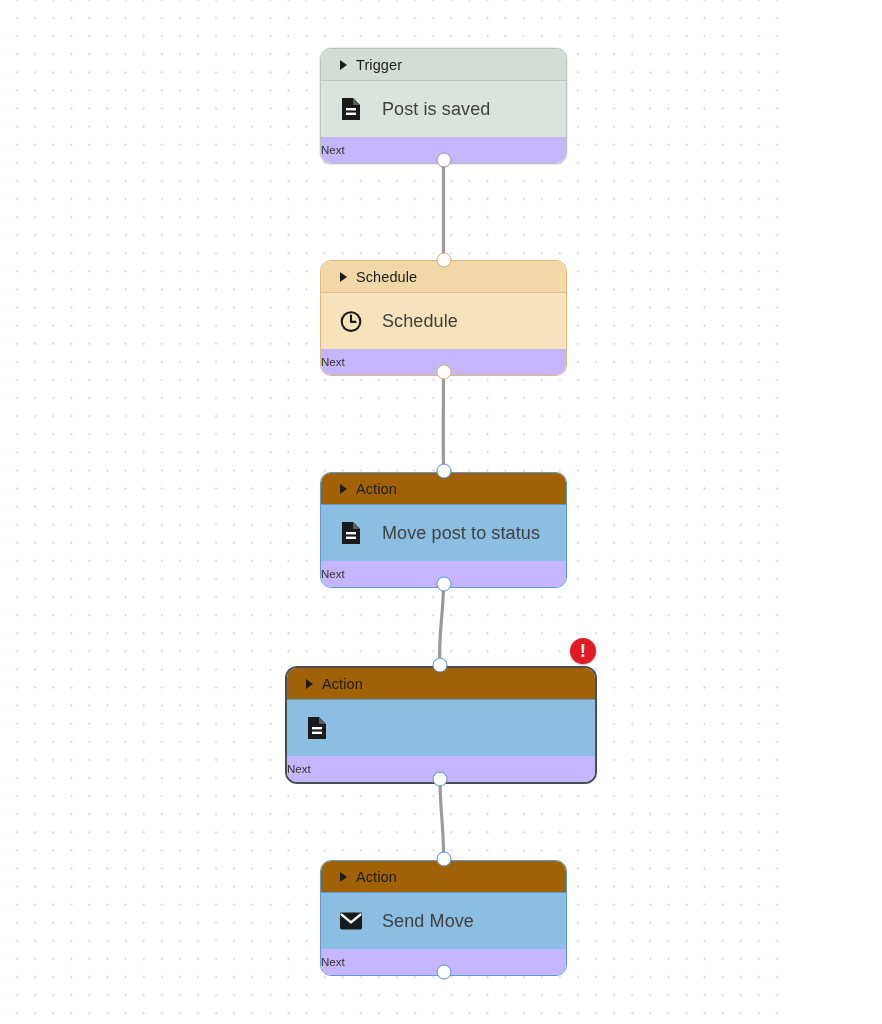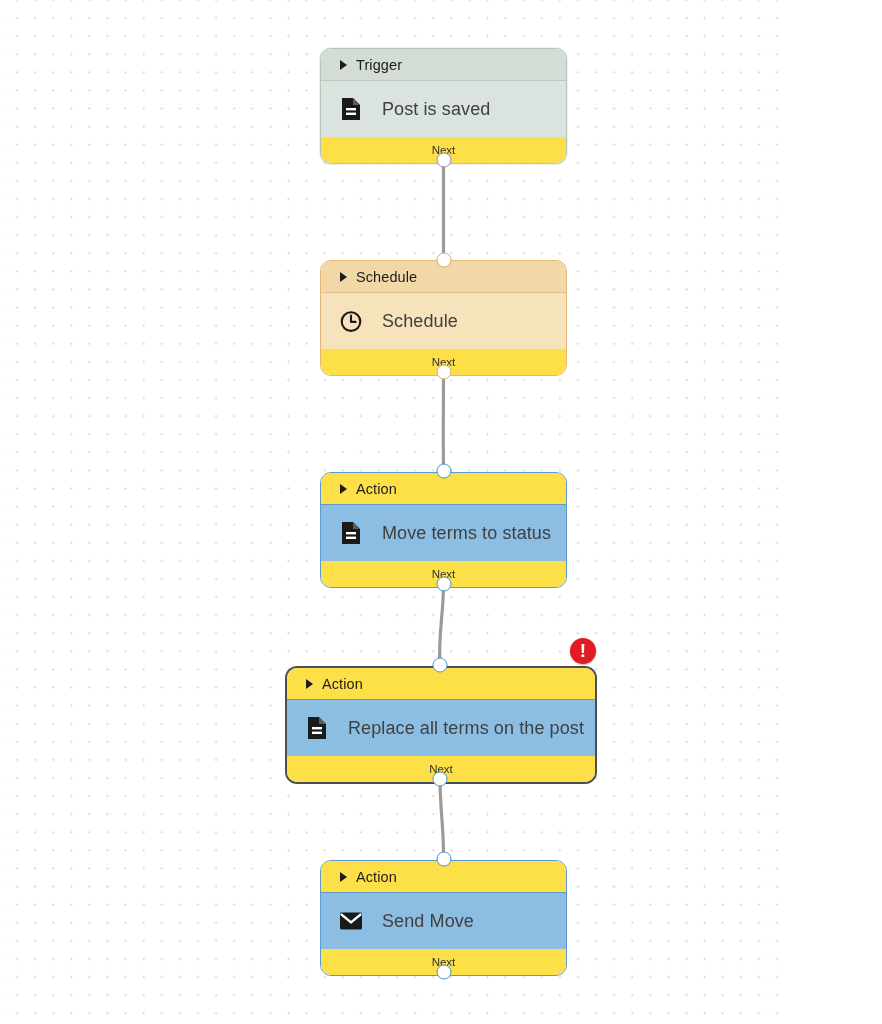--- a/index.html
+++ b/index.html
@@ -73,44 +73,44 @@
   }
   .node-title {
     font-size: 18px;
     color: #404040;
     letter-spacing: 0.1px;
     white-space: nowrap;
   }
   .node-footer {
     box-sizing: border-box;
     height: 26px;
-    background: #fde047;
-    display: flex;
-    align-items: center;
-    justify-content: center;
+    background: #c4b5fd;
+    display: flex;
+    align-items: center;
+    justify-content: flex-start;
     font-size: 11.5px;
     color: #333333;
   }
 
   
   .n-trigger {
     border: 1px solid #b9c4bd;
     box-shadow: 0 0 0 0.5px rgba(160,175,165,0.35);
   }
   .n-trigger .node-header { background: #d3ddd6; border-bottom: 1px solid #bcc8c0; }
   .n-trigger .node-body   { background: #dae3dd; }
 
   
   .n-advanced { border: 1px solid #dfb87a; }
   .n-advanced .node-header { background: #f2d8a6; border-bottom: 1px solid #e0bf8c; }
   .n-advanced .node-body   { background: #f6e2bb; }
 
   
   .n-action { border: 1px solid #5b9bd0; }
-  .n-action .node-header { background: #fde047; border-bottom: 1px solid #5e9ac6; }
+  .n-action .node-header { background: #a16207; border-bottom: 1px solid #5e9ac6; }
   .n-action .node-body   { background: #8cbee3; }
 
   
   .n-action.selected {
     border: 2px solid #4a4f55;
     border-radius: 12px;
   }
 
   
   .port {
@@ -212,21 +212,21 @@
     </div>
     <div class="node-body">
       <span class="node-icon">
         <svg width="22" height="24" viewBox="0 0 22 24">
           <path d="M2 1 h11 l7 7 v15 h-18 z" fill="#1a1a1a"></path>
           <path d="M13 1 l7 7 h-7 z" fill="#5c5c5c"></path>
           <rect x="6" y="11" width="10" height="2.4" fill="#ffffff"></rect>
           <rect x="6" y="15.6" width="10" height="2.4" fill="#ffffff"></rect>
         </svg>
       </span>
-      <span class="node-title">Move terms to status</span>
+      <span class="node-title">Move post to status</span>
     </div>
     <div class="node-footer">
       <span>Next</span>
     </div>
   </div>
   <div class="port port-blue" style="left:443.5px; top:584px;"></div>
 
   <div class="error-badge" style="left:570px; top:638px;">
     <span class="bang">!</span>
   </div>
@@ -238,21 +238,20 @@
     </div>
     <div class="node-body">
       <span class="node-icon">
         <svg width="22" height="24" viewBox="0 0 22 24">
           <path d="M2 1 h11 l7 7 v15 h-18 z" fill="#1a1a1a"></path>
           <path d="M13 1 l7 7 h-7 z" fill="#5c5c5c"></path>
           <rect x="6" y="11" width="10" height="2.4" fill="#ffffff"></rect>
           <rect x="6" y="15.6" width="10" height="2.4" fill="#ffffff"></rect>
         </svg>
       </span>
-      <span class="node-title">Replace all terms on the post</span>
     </div>
     <div class="node-footer">
       <span>Next</span>
     </div>
   </div>
   <div class="port port-blue" style="left:440px; top:779px;"></div>
 
   <div class="port port-blue" style="left:443.5px; top:859px;"></div>
   <div class="node n-action" style="left:320px; top:860px; width:247px;">
     <div class="node-header">

